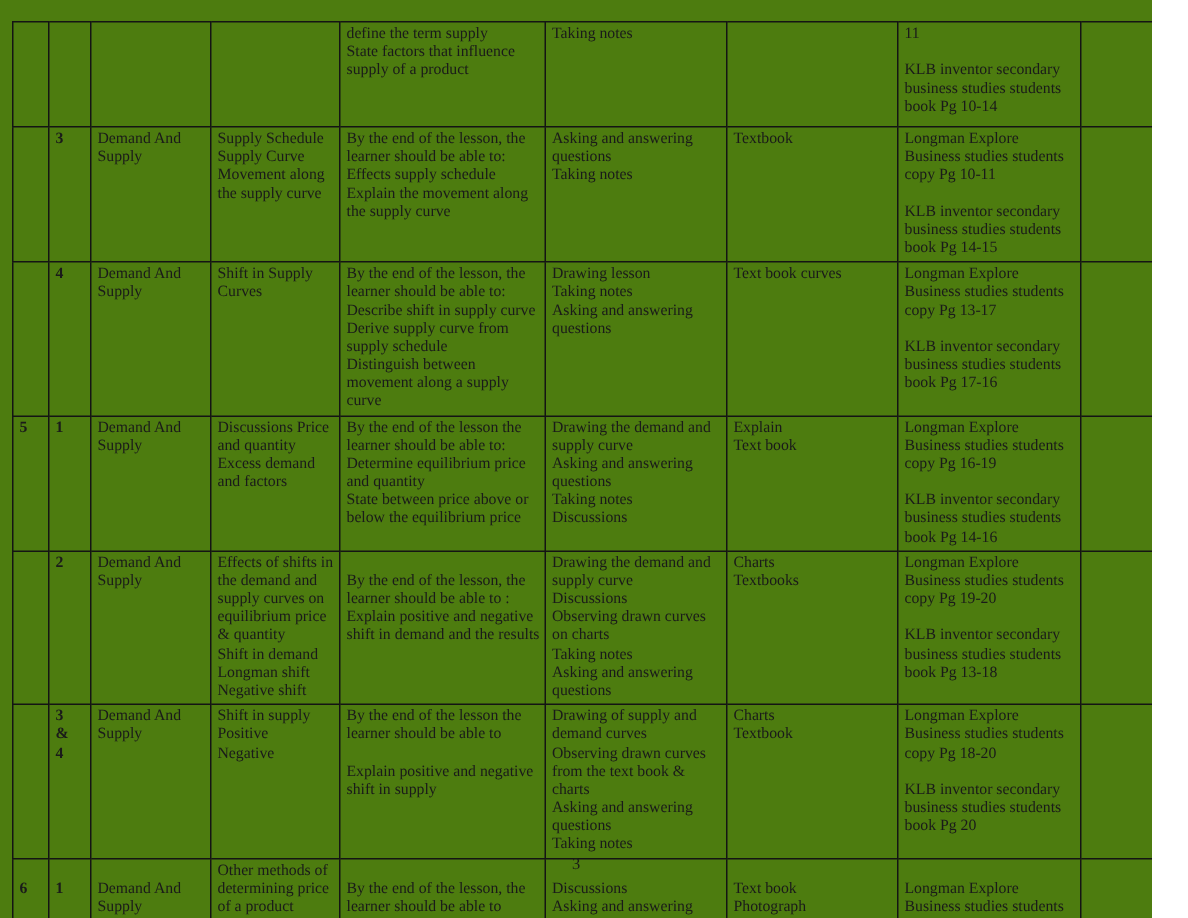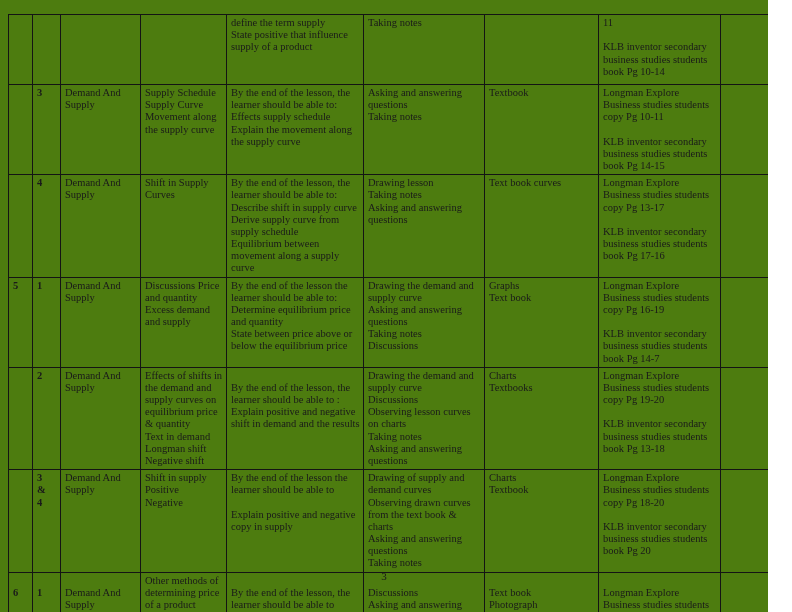--- a/index.html
+++ b/index.html
@@ -74,21 +74,21 @@
       <col style="width:62px">
     </colgroup>
     <tbody>
         <tr>
           <td class="cell col-week"></td>
           <td class="cell col-lesson"></td>
           <td class="cell col-topic"></td>
           <td class="cell col-subtopic"></td>
           <td class="cell col-objectives">
             <div class="para">define the term supply</div>
-            <div class="para">State positive that influence supply of a product</div>
+            <div class="para">State factors that influence supply of a product</div>
           </td>
           <td class="cell col-activities">
             <div class="para">Taking notes</div>
           </td>
           <td class="cell col-resources"></td>
           <td class="cell col-references">
             <div class="para">11</div>
             <div class="para blank"></div>
             <div class="para">KLB inventor secondary business studies students book Pg 10-14</div>
           </td>
@@ -134,21 +134,21 @@
           <td class="cell col-topic">
             <div class="para">Demand And Supply</div>
           </td>
           <td class="cell col-subtopic">
             <div class="para">Shift in Supply Curves</div>
           </td>
           <td class="cell col-objectives">
             <div class="para">By the end of the lesson, the learner should be able to:</div>
             <div class="para">Describe shift in supply curve</div>
             <div class="para">Derive supply curve from supply schedule</div>
-            <div class="para">Equilibrium between movement along a supply curve</div>
+            <div class="para">Distinguish between movement along a supply curve</div>
           </td>
           <td class="cell col-activities">
             <div class="para">Drawing lesson</div>
             <div class="para">Taking notes</div>
             <div class="para">Asking and answering questions</div>
           </td>
           <td class="cell col-resources">
             <div class="para">Text book curves</div>
           </td>
           <td class="cell col-references">
@@ -163,67 +163,67 @@
             <div class="para">5</div>
           </td>
           <td class="cell col-lesson">
             <div class="para">1</div>
           </td>
           <td class="cell col-topic">
             <div class="para">Demand And Supply</div>
           </td>
           <td class="cell col-subtopic">
             <div class="para">Discussions Price and quantity</div>
-            <div class="para">Excess demand and supply</div>
+            <div class="para">Excess demand and factors</div>
           </td>
           <td class="cell col-objectives">
             <div class="para">By the end of the lesson the learner should be able to:</div>
             <div class="para">Determine equilibrium price and quantity</div>
             <div class="para">State between price above or below the equilibrium price</div>
           </td>
           <td class="cell col-activities">
             <div class="para">Drawing the demand and supply curve</div>
             <div class="para">Asking and answering questions</div>
             <div class="para">Taking notes</div>
             <div class="para">Discussions</div>
           </td>
           <td class="cell col-resources">
-            <div class="para">Graphs</div>
+            <div class="para">Explain</div>
             <div class="para">Text book</div>
           </td>
           <td class="cell col-references">
             <div class="para">Longman Explore Business studies students copy Pg 16-19</div>
             <div class="para blank"></div>
-            <div class="para">KLB inventor secondary business studies students book Pg 14-7</div>
+            <div class="para">KLB inventor secondary business studies students book Pg 14-16</div>
           </td>
           <td class="cell col-remarks"></td>
         </tr>
         <tr>
           <td class="cell col-week"></td>
           <td class="cell col-lesson">
             <div class="para">2</div>
           </td>
           <td class="cell col-topic">
             <div class="para">Demand And Supply</div>
           </td>
           <td class="cell col-subtopic">
             <div class="para">Effects of shifts in the demand and supply curves on equilibrium price &amp; quantity</div>
-            <div class="para">Text in demand</div>
+            <div class="para">Shift in demand</div>
             <div class="para">Longman shift</div>
             <div class="para">Negative shift</div>
           </td>
           <td class="cell col-objectives">
             <div class="para blank"></div>
             <div class="para">By the end of the lesson, the learner should be able to :</div>
             <div class="para">Explain positive and negative shift in demand and the results</div>
           </td>
           <td class="cell col-activities">
             <div class="para">Drawing the demand and supply curve</div>
             <div class="para">Discussions</div>
-            <div class="para">Observing lesson curves on charts</div>
+            <div class="para">Observing drawn curves on charts</div>
             <div class="para">Taking notes</div>
             <div class="para">Asking and answering questions</div>
           </td>
           <td class="cell col-resources">
             <div class="para">Charts</div>
             <div class="para">Textbooks</div>
           </td>
           <td class="cell col-references">
             <div class="para">Longman Explore Business studies students copy Pg 19-20</div>
             <div class="para blank"></div>
@@ -242,21 +242,21 @@
             <div class="para">Demand And Supply</div>
           </td>
           <td class="cell col-subtopic">
             <div class="para">Shift in supply</div>
             <div class="para">Positive</div>
             <div class="para">Negative</div>
           </td>
           <td class="cell col-objectives">
             <div class="para">By the end of the lesson the learner should be able to</div>
             <div class="para blank"></div>
-            <div class="para">Explain positive and negative copy in supply</div>
+            <div class="para">Explain positive and negative shift in supply</div>
           </td>
           <td class="cell col-activities">
             <div class="para">Drawing of supply and demand curves</div>
             <div class="para">Observing drawn curves from the text book &amp; charts</div>
             <div class="para">Asking and answering questions</div>
             <div class="para">Taking notes</div>
           </td>
           <td class="cell col-resources">
             <div class="para">Charts</div>
             <div class="para">Textbook</div>

